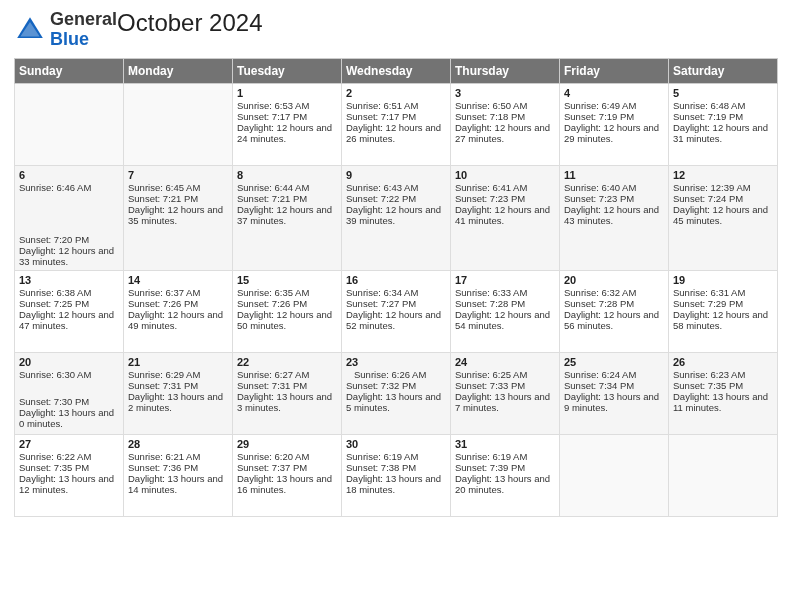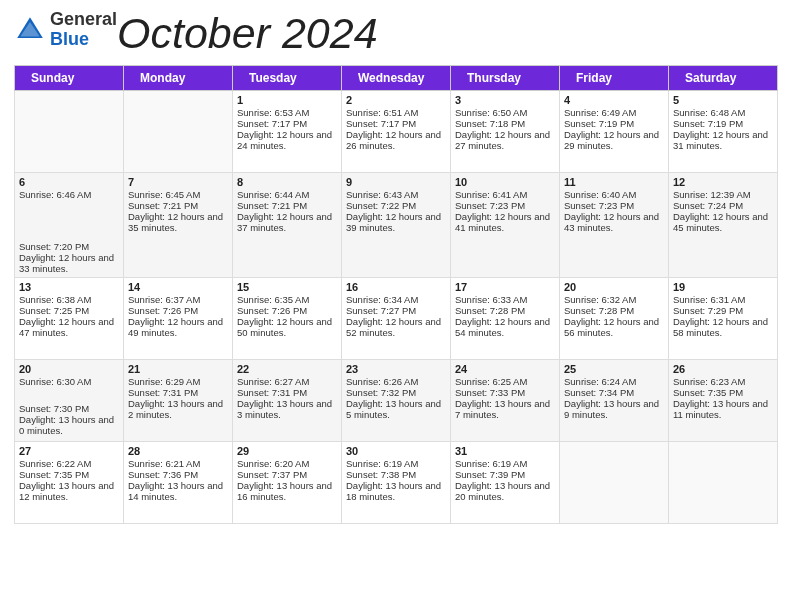--- a/index.html
+++ b/index.html
@@ -34,41 +34,40 @@
     .logo-text .general { color: #333; }
     .logo-text .blue { color: #1565c0; }
     .logo-icon {
       width: 32px;
       height: 32px;
     }
     .title-block {
       text-align: right;
     }
     .month-title {
-      font-size: 43px;
+      font-size: 24px;
       font-weight: 300;
       color: #222;
       line-height: 1.1;
-      font-style: italic;
     }
     .subtitle {
       font-size: 14px;
       color: #444;
     }
     .calendar {
       width: 100%;
       border-collapse: collapse;
       table-layout: fixed;
     }
     .calendar th {
-      background: #6d28d9;
+      background: #737373;
       color: #fff;
       font-size: 12px;
       font-weight: bold;
-      padding: 5px 16px;
+      padding: 5px 4px;
       text-align: left;
       border: 1px solid #ccc;
     }
     .calendar td {
       vertical-align: top;
       border: 1px solid #ddd;
       padding: 3px 4px;
       font-size: 9.5px;
       color: #333;
       height: 82px;
@@ -257,21 +256,21 @@
             <span style="display: block;">Daylight: 13 hours and 2 minutes.</span>
           </td>
           <td>
             <span class="day-num">22</span>
             <span style="display: block;">Sunrise: 6:27 AM</span>
             <span style="display: block;">Sunset: 7:31 PM</span>
             <span style="display: block;">Daylight: 13 hours and 3 minutes.</span>
           </td>
           <td>
             <span class="day-num">23</span>
-            <span style="display: block;">Sunrise: 6:26 AM</span>
+            <span style="display: block; margin-left: 8px;">Sunrise: 6:26 AM</span>
             <span style="display: block;">Sunset: 7:32 PM</span>
             <span style="display: block;">Daylight: 13 hours and 5 minutes.</span>
           </td>
           <td>
             <span class="day-num">24</span>
             <span style="display: block;">Sunrise: 6:25 AM</span>
             <span style="display: block;">Sunset: 7:33 PM</span>
             <span style="display: block;">Daylight: 13 hours and 7 minutes.</span>
           </td>
           <td>

